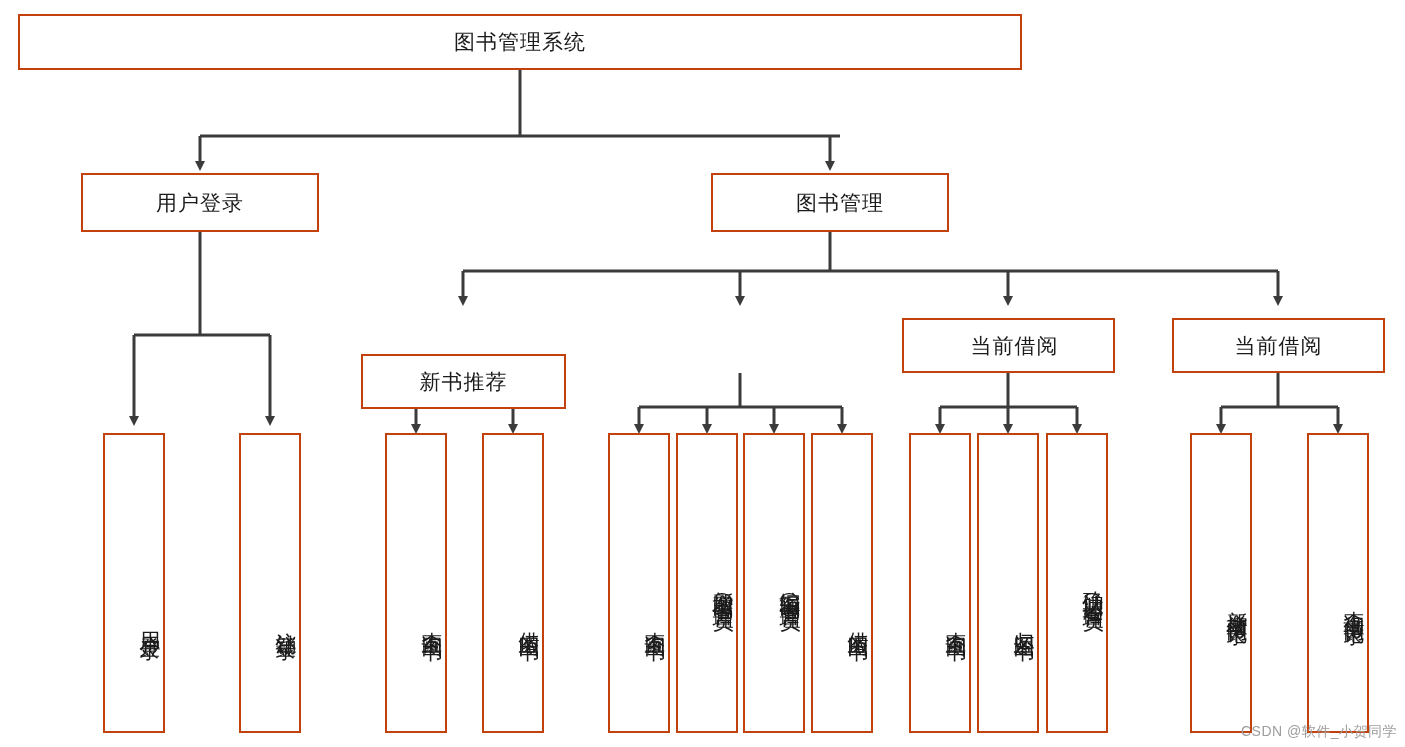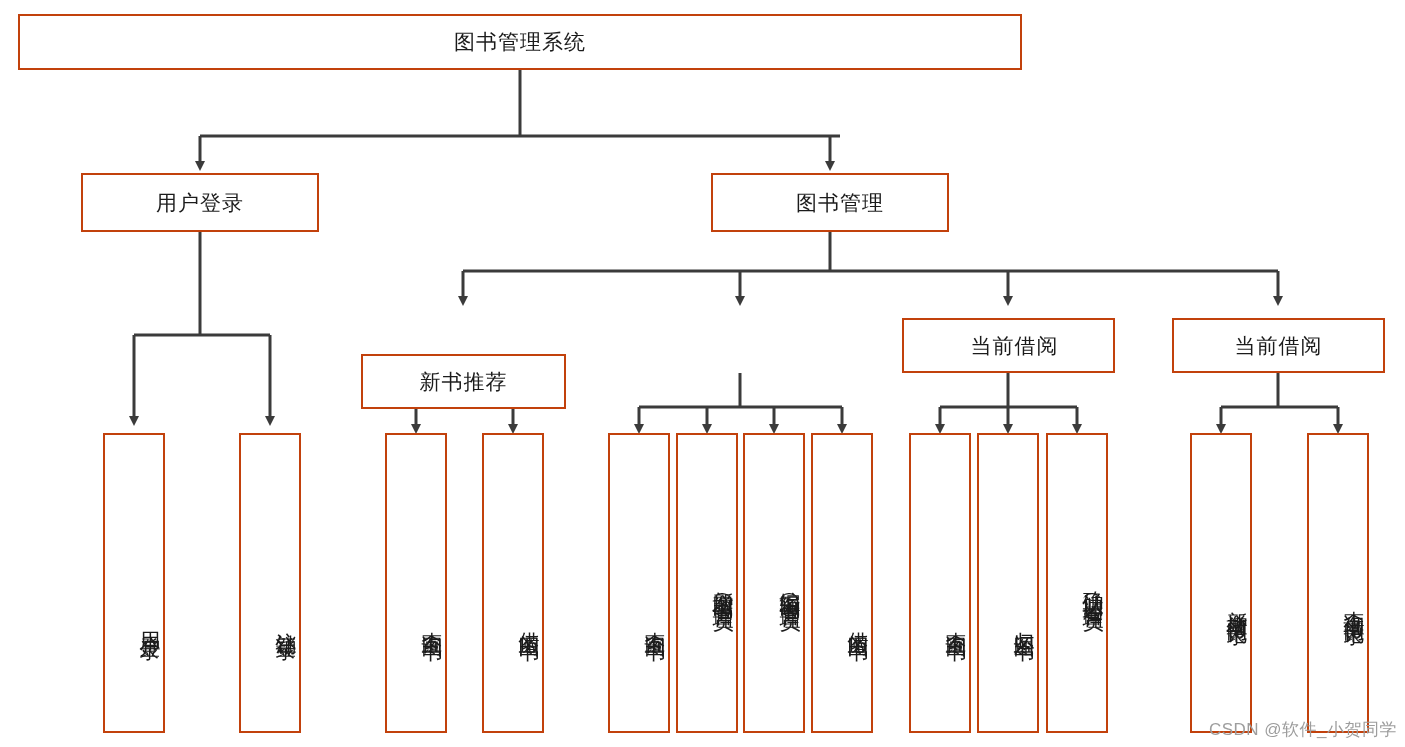--- a/index.html
+++ b/index.html
@@ -50,21 +50,21 @@
     padding-top: 6px;
   }
   .node-label {
     display: block;
     white-space: pre-line;
   }
   .watermark {
     position: absolute;
     right: 8px;
     bottom: 6px;
-    font-size: 17px;
+    font-size: 14px;
     color: #9d9d9d;
     letter-spacing: 0.5px;
     white-space: nowrap;
   }
 </style>
 </head>
 <body>
 
 <div id="canvas">
 

